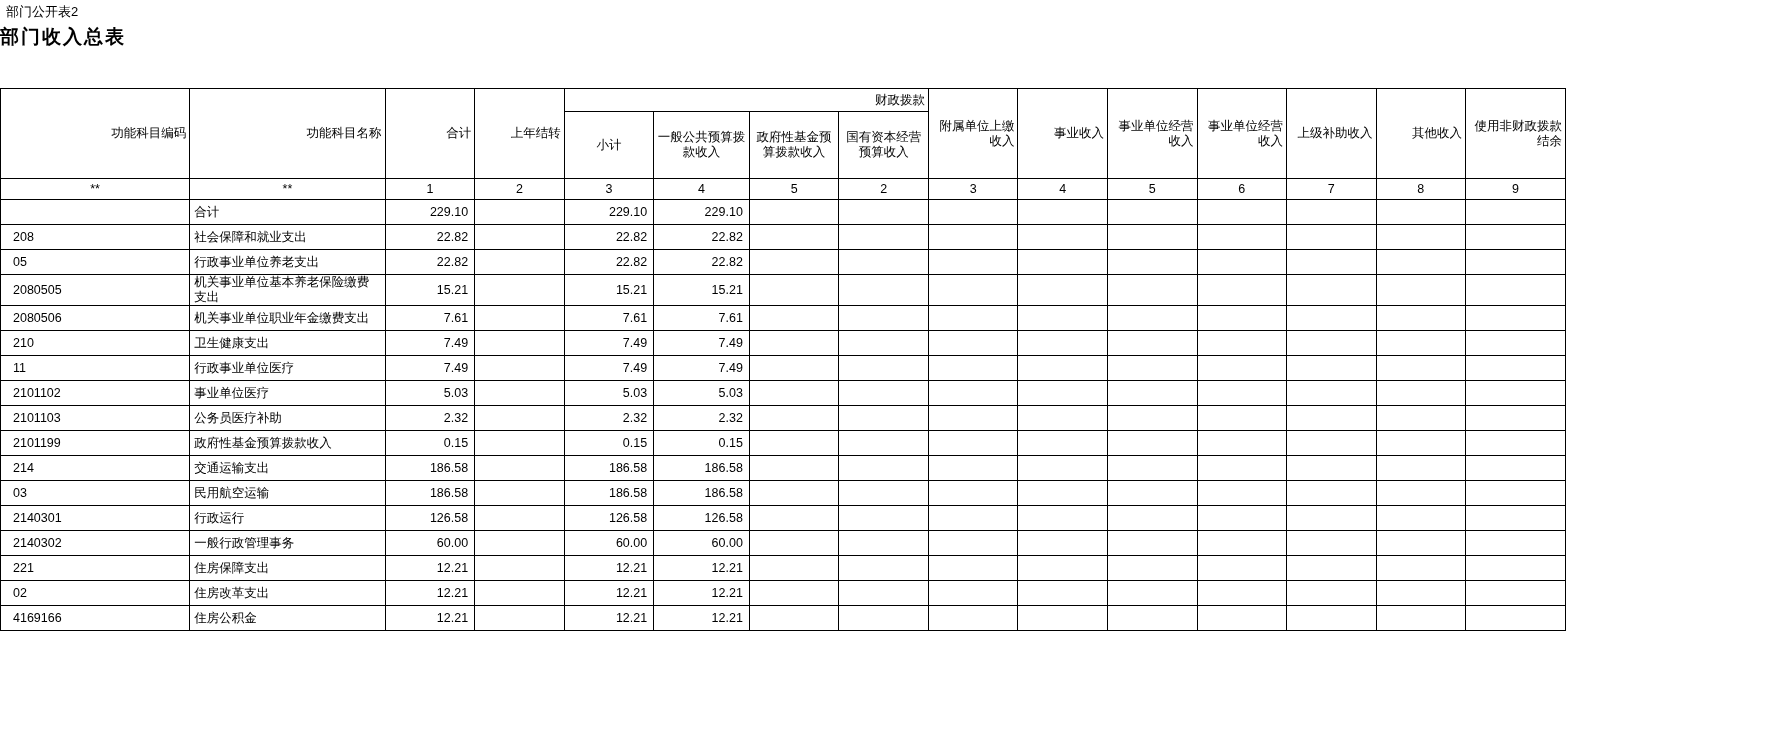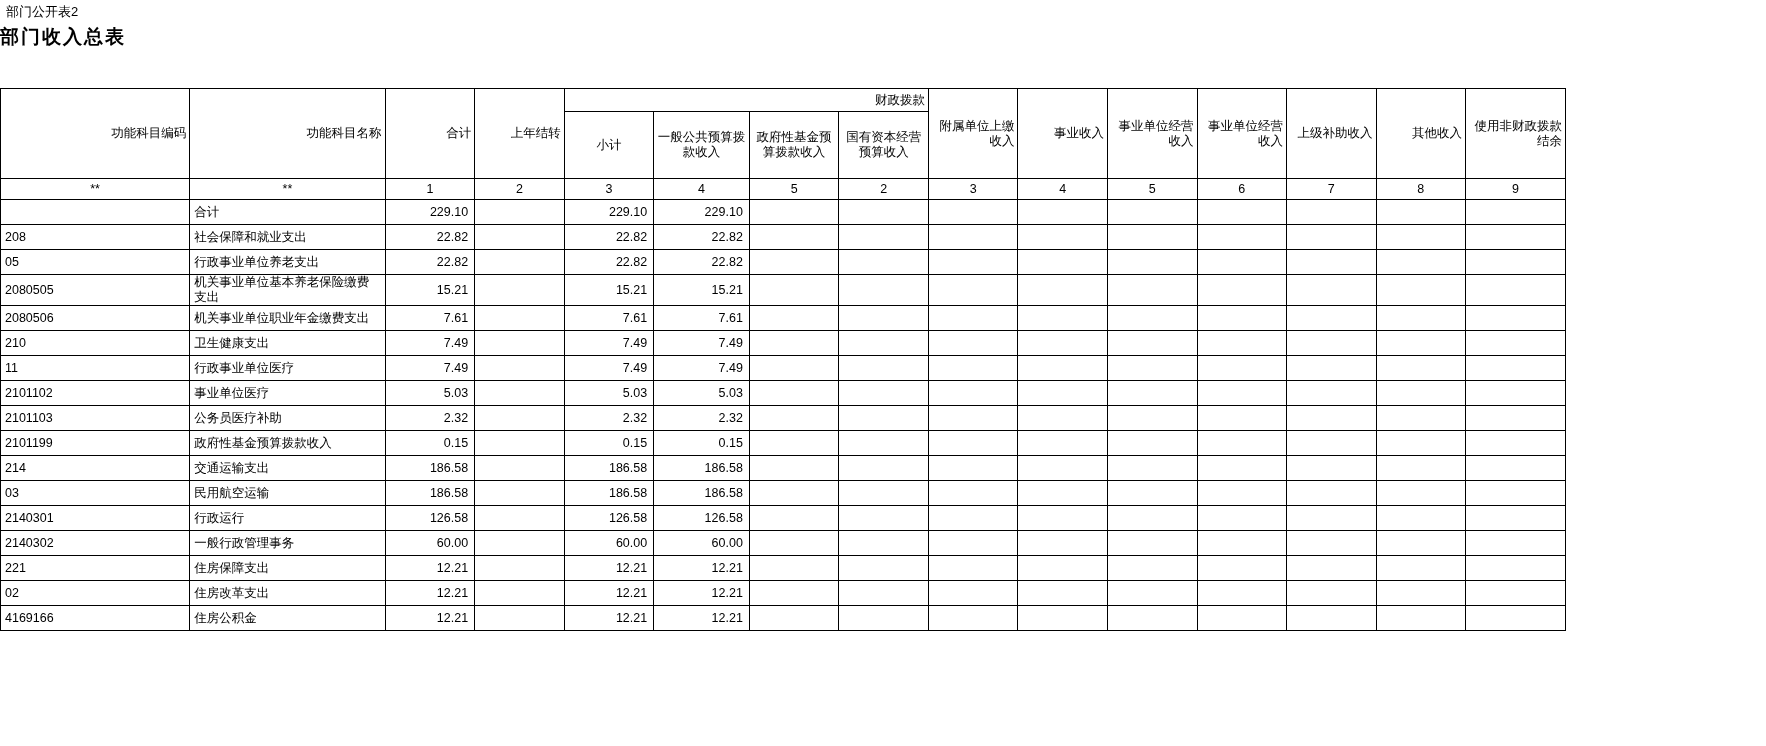--- a/index.html
+++ b/index.html
@@ -88,21 +88,21 @@
   }
   .numrow td {
     text-align: center;
     height: 20px;
   }
   .data td {
     height: 24px;
   }
   .data td.code {
     text-align: left;
-    padding-left: 4px;
+    padding-left: 12px;
   }
   .data td.name {
     text-align: left;
     padding-left: 4px;
   }
   .data td.num {
     text-align: right;
     padding-right: 6px;
   }
   .ind0 { padding-left: 4px; }

